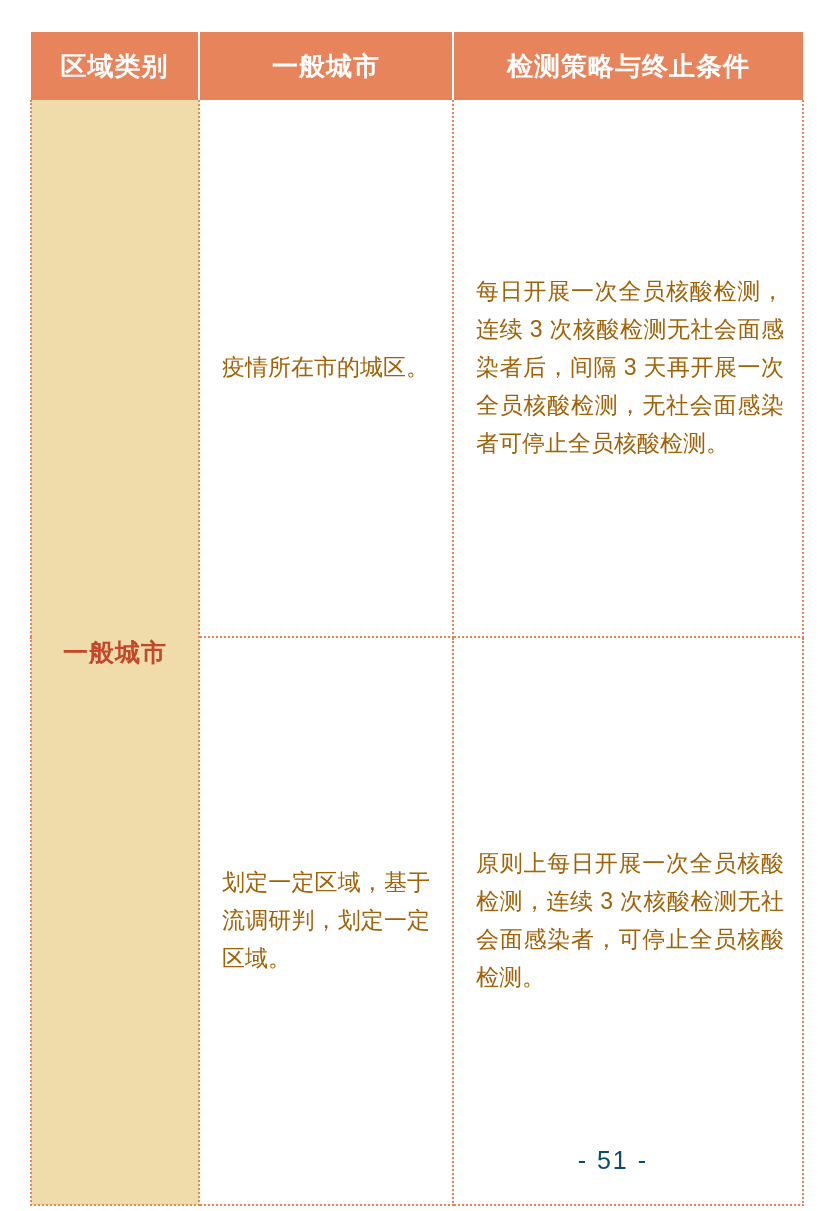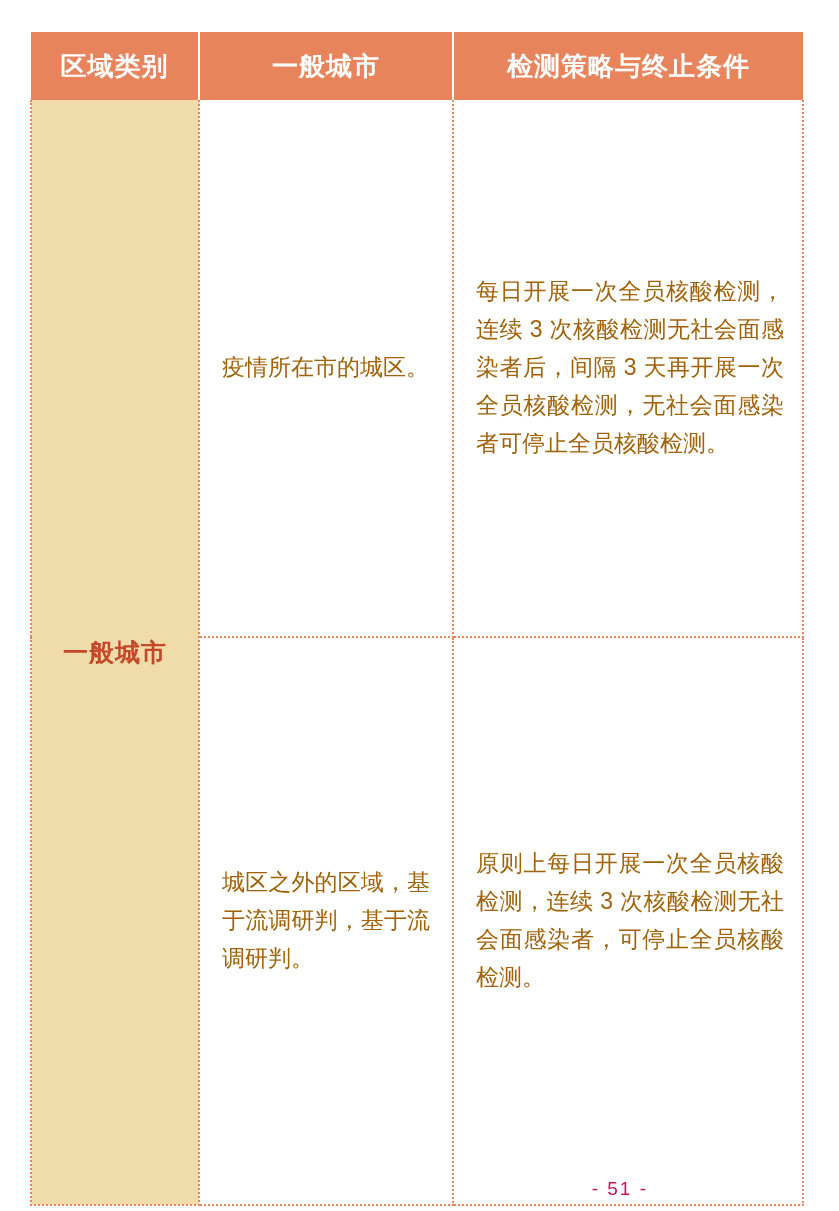--- a/index.html
+++ b/index.html
@@ -93,23 +93,23 @@
     text-align: justify;
     text-justify: inter-ideograph;
   }
 
   
   .row-divider-top { border-top: 1px solid #9b9b9b; }
 
   .page-number {
     position: absolute;
     right: 40px;
-    bottom: 11px;
-    font-size: 19px;
-    color: #be185d;
+    bottom: 36px;
+    font-size: 25px;
+    color: #0c4a6e;
     letter-spacing: 2px;
   }
 </style>
 </head>
 <body>
 
 <div class="page">
 
   <div class="table-wrap">
     <table class="doc-table">
@@ -125,21 +125,21 @@
           <th class="hdr-cell">检测策略与终止条件</th>
         </tr>
       </thead>
       <tbody>
         <tr>
           <td class="cat-cell" rowspan="2">一般城市</td>
           <td class="scope-cell" style="height:500px;">疫情所在市的城区。</td>
           <td class="strategy-cell" style="height:500px;">每日开展一次全员核酸检测，连续 3 次核酸检测无社会面感染者后，间隔 3 天再开展一次全员核酸检测，无社会面感染者可停止全员核酸检测。</td>
         </tr>
         <tr>
-          <td class="scope-cell row-divider-top" style="height:530px;">城区之外的区域，基于流调研判，基于流调研判。</td>
+          <td class="scope-cell row-divider-top" style="height:530px;">划定一定区域，基于流调研判，划定一定区域。</td>
           <td class="strategy-cell row-divider-top" style="height:530px;">原则上每日开展一次全员核酸检测，连续 3 次核酸检测无社会面感染者，可停止全员核酸检测。</td>
         </tr>
       </tbody>
     </table>
   </div>
 
   <div class="page-number">- 51 -</div>
 
 </div>
 

